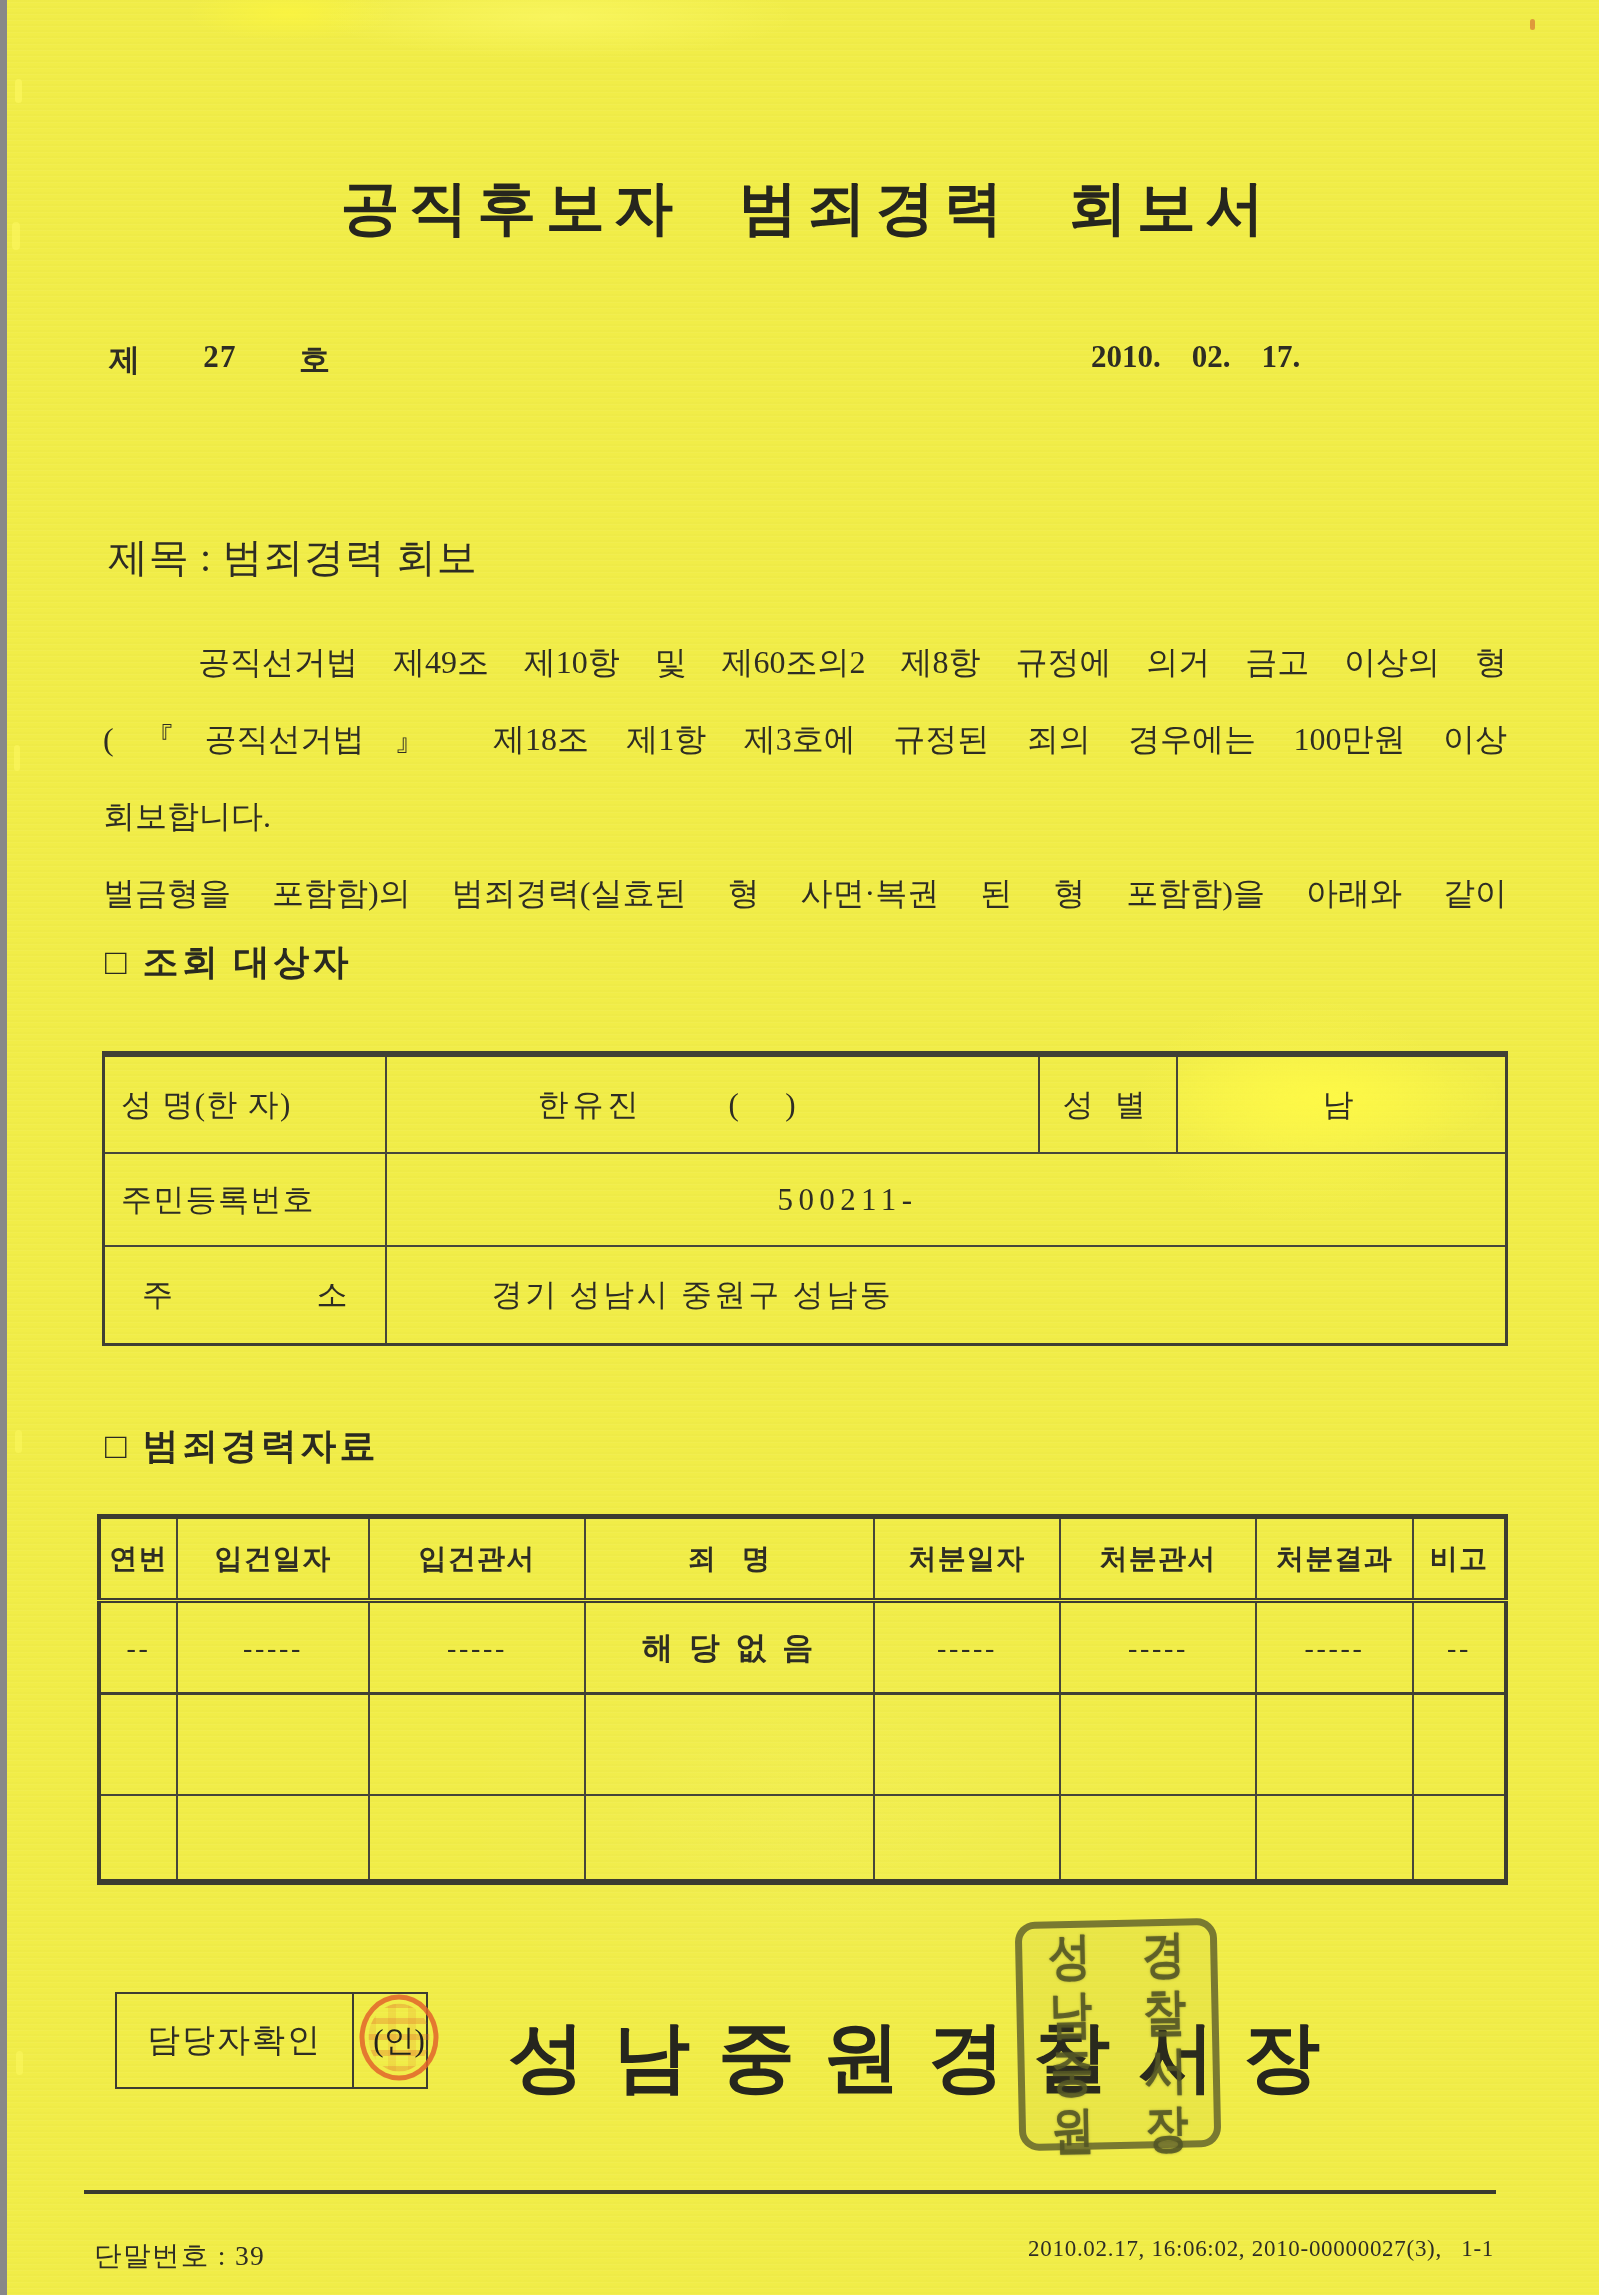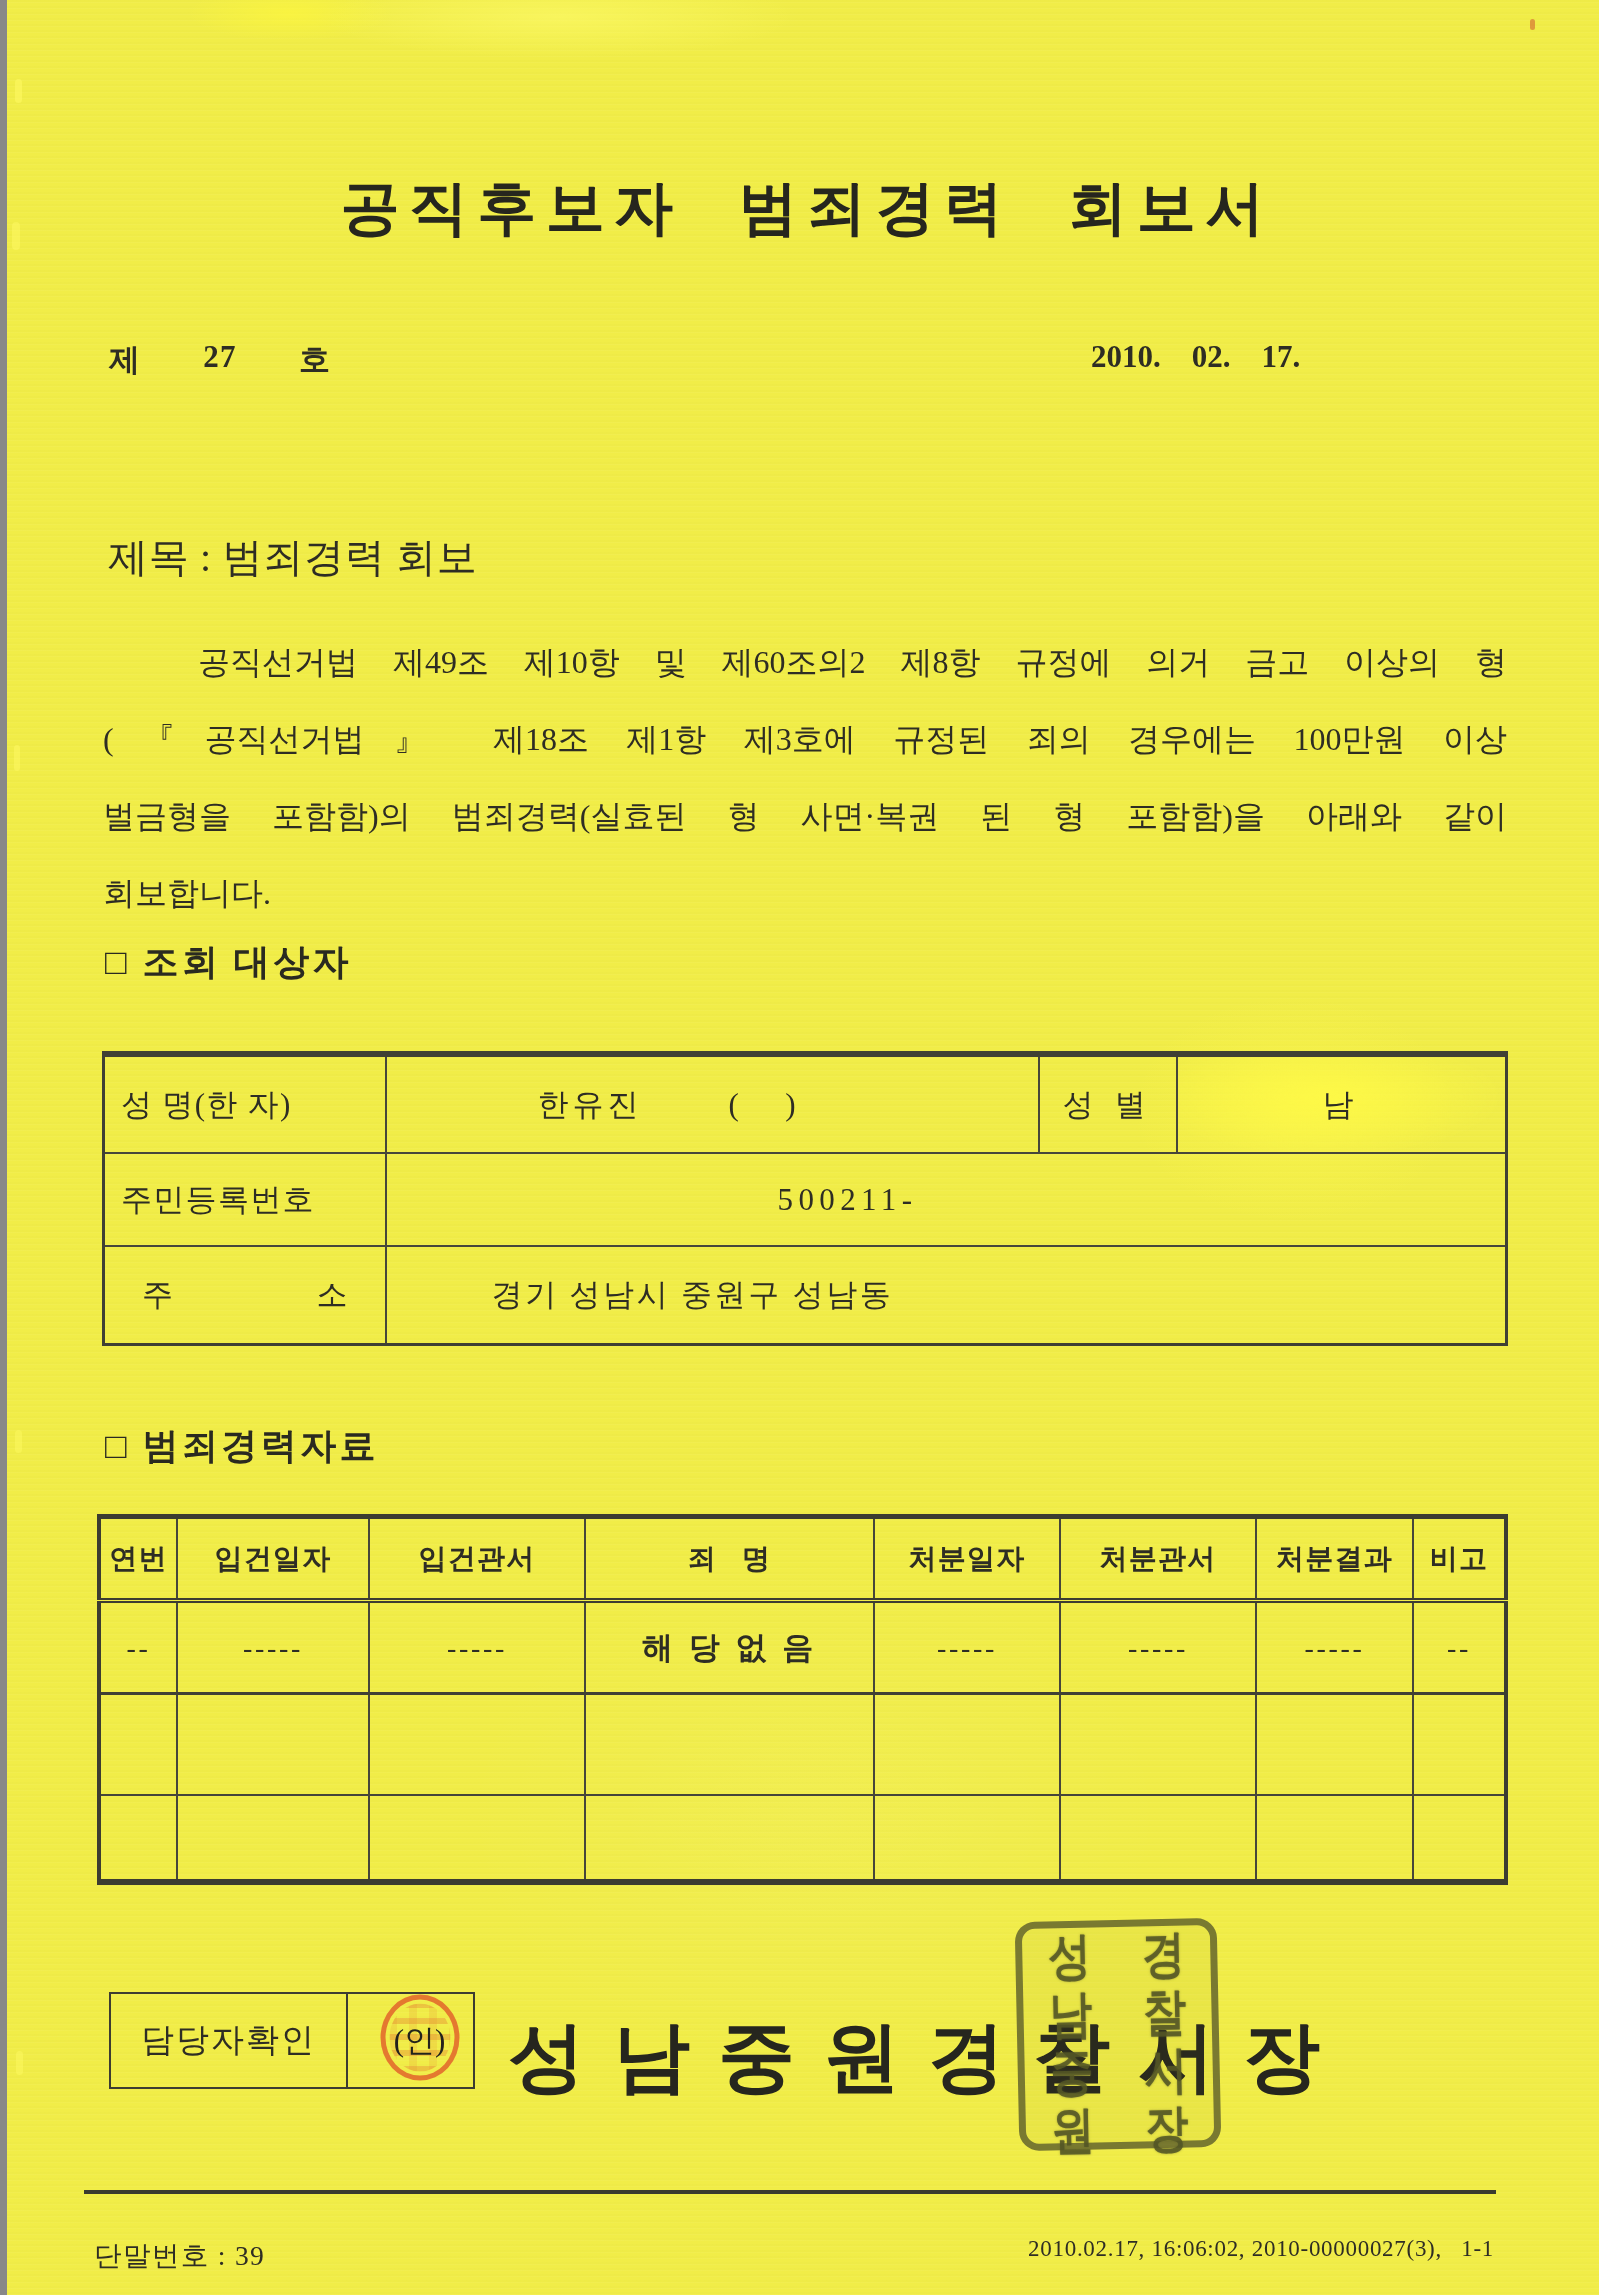--- a/index.html
+++ b/index.html
@@ -51,21 +51,21 @@
   .t1 .addr{padding-left:105px;letter-spacing:2.7px;white-space:pre;}
 
   .t2{left:90px;top:1514px;width:1408px;border:4px solid #3c3c31;border-top-width:5.4px;border-bottom-width:6px;}
   .t2 th,.t2 td{border:2px solid #46463a;padding:0;text-align:center;vertical-align:middle;white-space:pre;}
   .t2 th{font-size:28px;font-weight:600;letter-spacing:1.3px;border-bottom:5.4px double #3c3c31;height:79px;}
   .t2 tr.data td{font-size:28px;letter-spacing:2.7px;border-bottom:3.4px solid #404034;height:89px;}
   .t2 tr.data td.crime{font-weight:bold;font-size:31px;letter-spacing:4px;}
   .t2 tr.e1 td{height:99px;} .t2 tr.e2 td{height:83px;}
 
   .officer-box{
-    position:absolute;left:102px;top:1992px;width:366px;height:97px;
+    position:absolute;left:108px;top:1992px;width:313px;height:97px;
     border:2.7px solid #3c3c31;display:flex;box-sizing:border-box;gap:18px;
   }
   .officer-box .oc1{width:235px;border-right:2px solid #3c3c31;display:flex;align-items:center;justify-content:center;font-size:33px;letter-spacing:2px;}
   .officer-box .oc2{flex:1;display:flex;align-items:center;justify-content:center;font-size:31px;position:relative;}
   .round-stamp{
     position:absolute;left:50%;top:50%;transform:translate(-50%,-54%);
     width:79px;height:86px;border:5.4px solid rgba(226,100,44,.85);border-radius:50%;
     box-sizing:border-box;
   }
   .round-stamp::before{
@@ -118,22 +118,22 @@
       <span>27</span>
       <span>호</span>
   </div>
   <div class="docdate">2010.    02.    17.</div>
 
   <div class="line-subject">제목 : 범죄경력 회보</div>
 
   <div class="bodytext">
     <div class="bline indent">공직선거법 제49조 제10항 및 제60조의2 제8항 규정에 의거 금고 이상의 형</div>
     <div class="bline">(『공직선거법』 제18조 제1항 제3호에 규정된 죄의 경우에는 100만원 이상</div>
+    <div class="bline last">회보합니다.</div>
     <div class="bline">벌금형을 포함함)의 범죄경력(실효된 형 사면·복권 된 형 포함함)을 아래와 같이</div>
-    <div class="bline last">회보합니다.</div>
   </div>
 
   <div class="sec-heading h1">□ 조회 대상자</div>
 
   <table class="t1">
     <colgroup>
         <col style="width:282px">
         <col style="width:653px">
         <col style="width:138px">
         <col style="width:330px">

